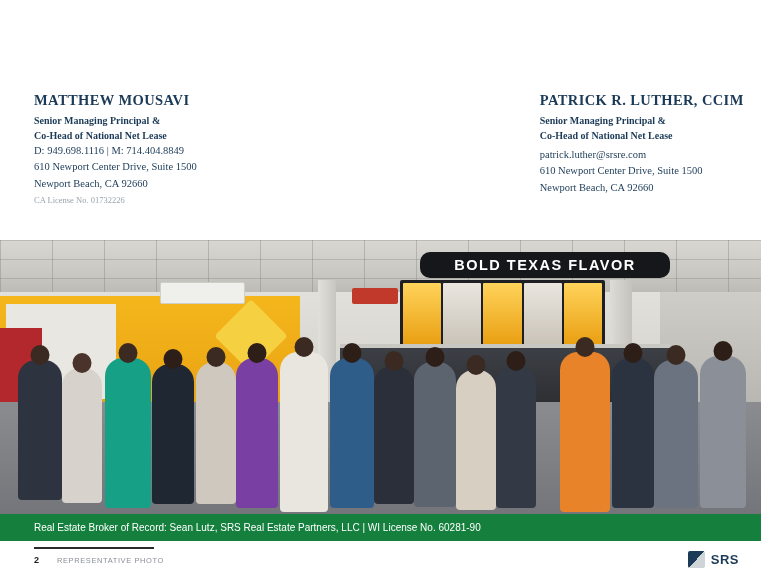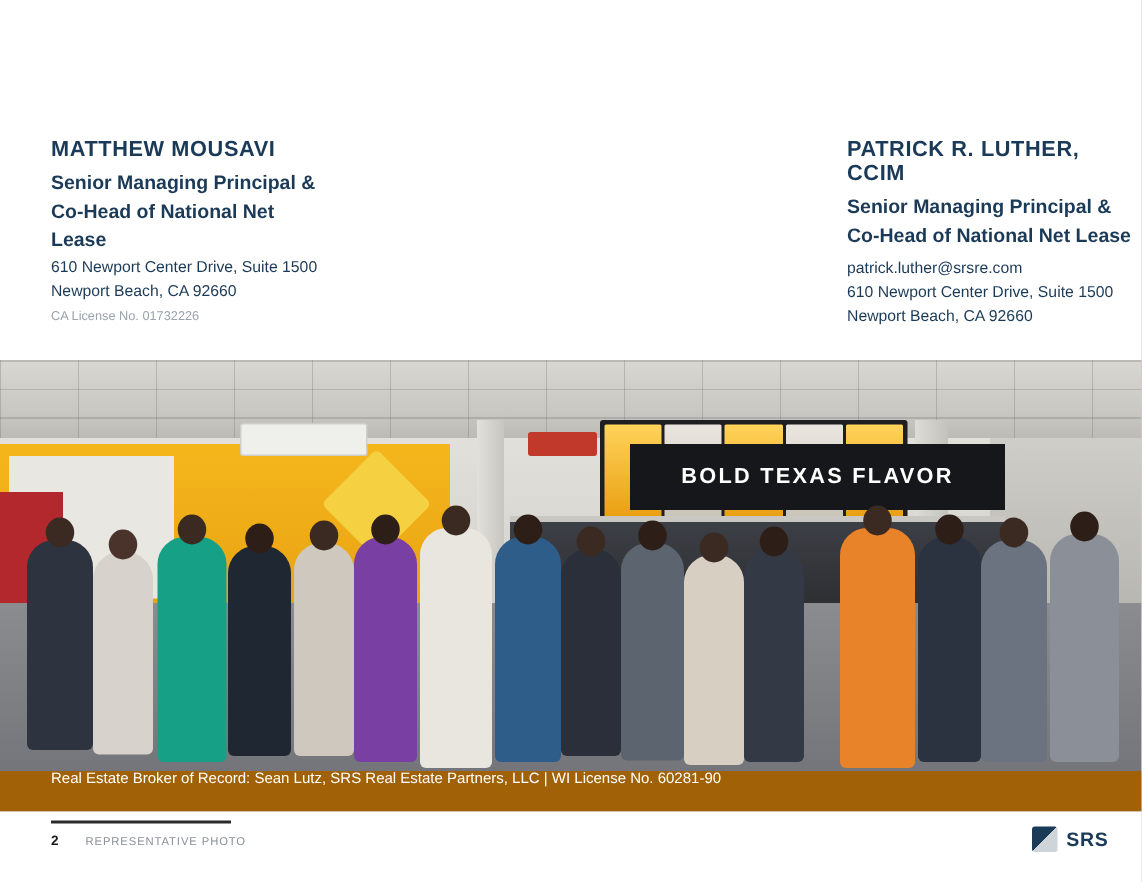--- a/index.html
+++ b/index.html
@@ -79,34 +79,35 @@
     width: 26px; height: 4px; background: #c03a2b; margin-top: 2px;
     border-radius: 1px;
   }
 
   
   .contacts {
     position: absolute;
     top: 92px; left: 0;
     width: 761px;
     display: flex;
+    font-family: Liberation Serif, serif;
   }
   .contact {
     padding-left: 34px;
   }
   .contact.col2 { padding-left: 343px; }
   .contact-name {
     font-size: 14.5px;
     font-weight: bold;
     color: #1b3a57;
     letter-spacing: 0.4px;
     margin-bottom: 5px;
   }
   .contact-role {
-    font-size: 13px;
+    font-size: 10px;
     font-weight: bold;
     color: #1b3a57;
     line-height: 1.45;
   }
   .contact-line {
     font-size: 10.5px;
     color: #1b3a57;
     line-height: 1.55;
   }
   .contact-line.first { margin-top: 4px; }
@@ -158,23 +159,23 @@
     position:absolute; top:40px; left:400px; width:205px; height:68px;
     background:#1d1f23; border-radius:2px;
     display:flex; gap:2px; padding:3px;
   }
   .ph-menu .mcell {
     flex:1; background:#f2a91c; border-radius:1px;
     background: linear-gradient(180deg,#ffd35a 0%, #e99f12 100%);
   }
   .ph-menu .mcell.dk { background: linear-gradient(180deg,#eae6df 0%, #c9c3b8 100%); }
   .ph-banner {
-    position:absolute; top:12px; left:420px; width:250px; height:44px;
-    background:#15171a; border-radius:0;
-    display:flex; align-items:center; justify-content:center;margin-top:44px;
+    position:absolute; top:12px; left:420px; width:250px; height:26px;
+    background:#15171a; border-radius:10px;
+    display:flex; align-items:center; justify-content:center;
   }
   .ph-banner span {
     color:#fff; font-size:14.5px; font-weight:bold; letter-spacing:1.5px;
     font-family:"Liberation Sans", sans-serif;
   }
   .ph-counter {
     position:absolute; top:108px; left:340px; width:330px; height:62px;
     background: linear-gradient(180deg,#3c3f45 0%, #2b2d31 100%);
   }
   .ph-counter-top {
@@ -218,22 +219,23 @@
     position:absolute; top:-15px; left:50%; transform:translateX(-50%);
     width:19px; height:20px; border-radius:50%;
     background:#5a4034;
   }
 
   
   .broker {
     position: absolute;
     left: 0; bottom: 47px;
     width: 761px; height: 27px;
-    background: #a16207;
+    background: #15803d;
     display: flex;
+    align-items: center;
   }
   .broker span {
     color: #ffffff;
     font-size: 10px;
     padding-left: 34px;
   }
 
   
   .footer {
     position: absolute;
@@ -271,20 +273,21 @@
 <body>
 
 <div class="page">
 
 
   <div class="contacts">
     <div class="contact col1">
       <div class="contact-name">MATTHEW MOUSAVI</div>
       <div class="contact-role">Senior Managing Principal &amp;</div>
       <div class="contact-role">Co-Head of National Net Lease</div>
+      <div class="contact-line">D: 949.698.1116 | M: 714.404.8849</div>
       <div class="contact-line">610 Newport Center Drive, Suite 1500</div>
       <div class="contact-line">Newport Beach, CA 92660</div>
       <div class="contact-license">CA License No. 01732226</div>
     </div>
     <div class="contact col2">
       <div class="contact-name">PATRICK R. LUTHER, CCIM</div>
       <div class="contact-role">Senior Managing Principal &amp;</div>
       <div class="contact-role">Co-Head of National Net Lease</div>
       <div class="contact-line first">patrick.luther@srsre.com</div>
       <div class="contact-line">610 Newport Center Drive, Suite 1500</div>

